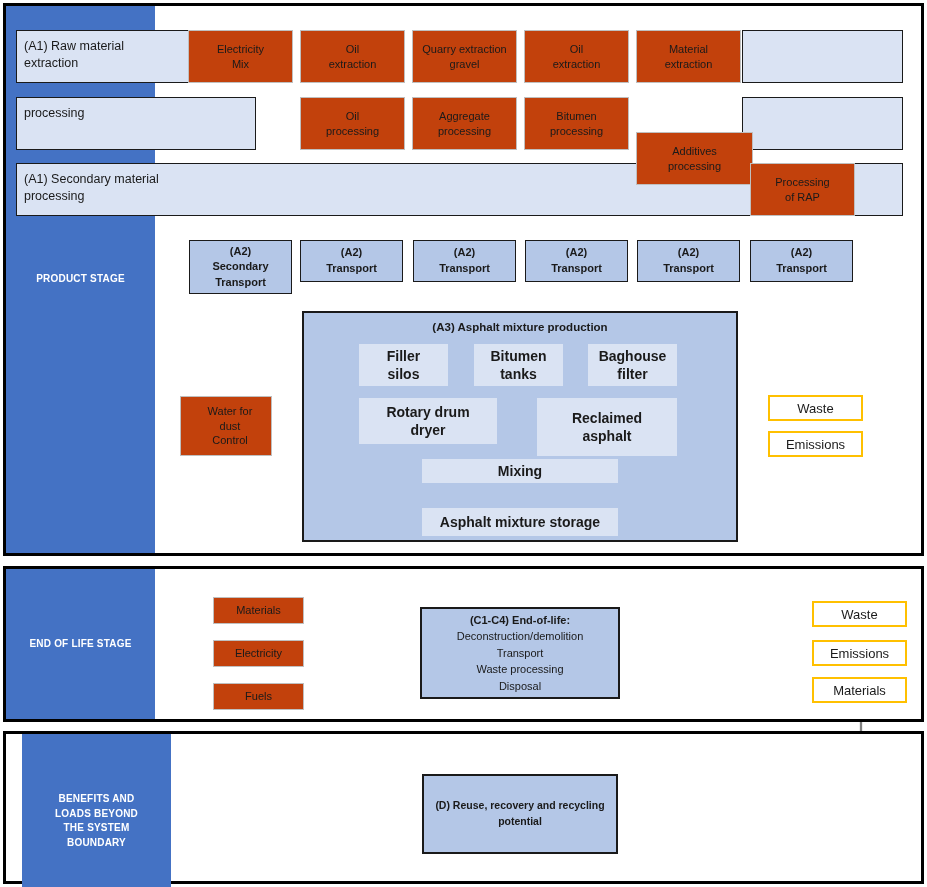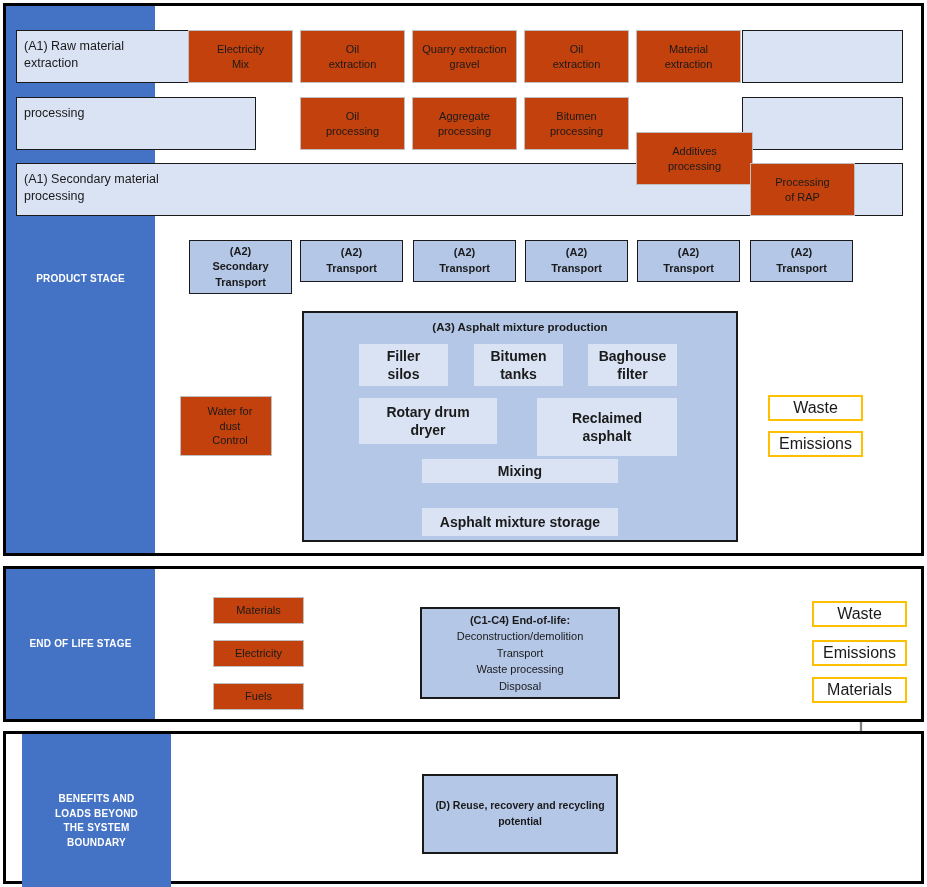--- a/index.html
+++ b/index.html
@@ -21,21 +21,21 @@
         display:flex;align-items:center;justify-content:center;text-align:center;
         font-size:11px;color:#1a1a1a;line-height:1.32;}
   .bluebox{position:absolute;background:#b4c7e7;border:1.8px solid #1a1a1a;box-sizing:border-box;
         display:flex;align-items:center;justify-content:center;text-align:center;
         font-size:11px;font-weight:bold;color:#1a1a1a;line-height:1.42;}
   .bluefill{position:absolute;background:#dae3f3;box-sizing:border-box;
         display:flex;align-items:center;justify-content:center;text-align:center;
         font-size:14px;font-weight:bold;color:#1a1a1a;line-height:1.3;}
   .goldbox{position:absolute;background:#ffffff;border:2px solid #ffc000;box-sizing:border-box;
         display:flex;align-items:center;justify-content:center;text-align:center;
-        font-size:16px;color:#1a1a1a;}
+        font-size:13px;color:#1a1a1a;}
   .a3panel{position:absolute;background:#b4c7e7;border:2px solid #1a1a1a;box-sizing:border-box;}
   .a3title{position:absolute;width:100%;text-align:center;font-size:11.5px;font-weight:bold;color:#1a1a1a;}
   .eolbox{position:absolute;background:#b4c7e7;border:2px solid #1a1a1a;box-sizing:border-box;
         display:flex;flex-direction:column;align-items:center;justify-content:center;
         text-align:center;font-size:11px;color:#1a1a1a;line-height:1.5;}
   .eolbox .hd{font-weight:bold;}
   .dbox{position:absolute;background:#b4c7e7;border:2px solid #1a1a1a;box-sizing:border-box;
         display:flex;align-items:center;justify-content:center;text-align:center;
         font-size:10.5px;font-weight:bold;color:#1a1a1a;line-height:1.5;padding:16px 10px;}
 

